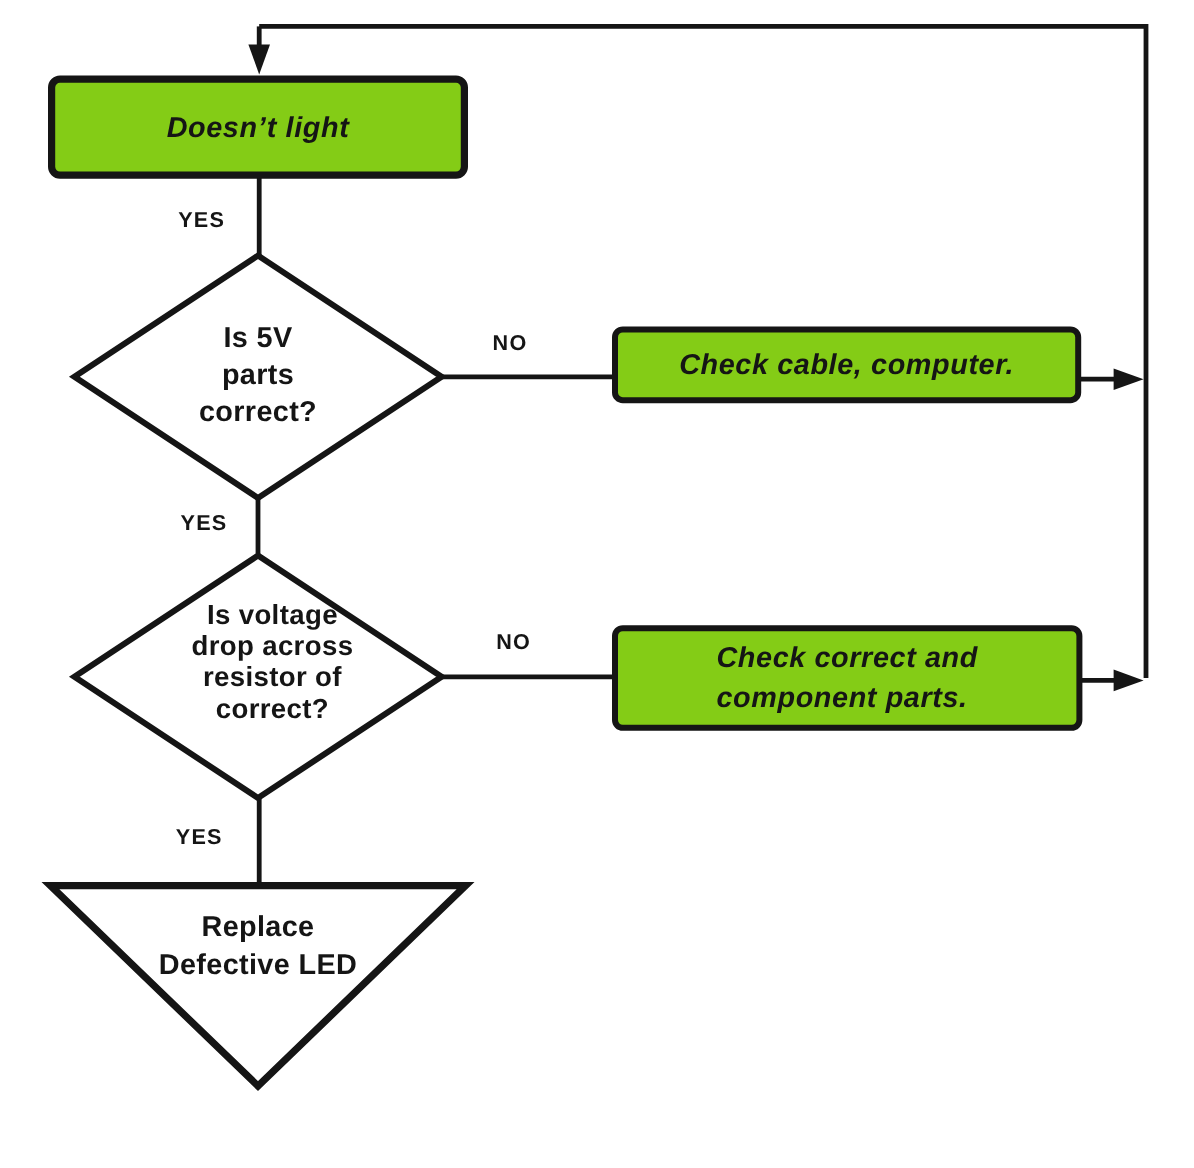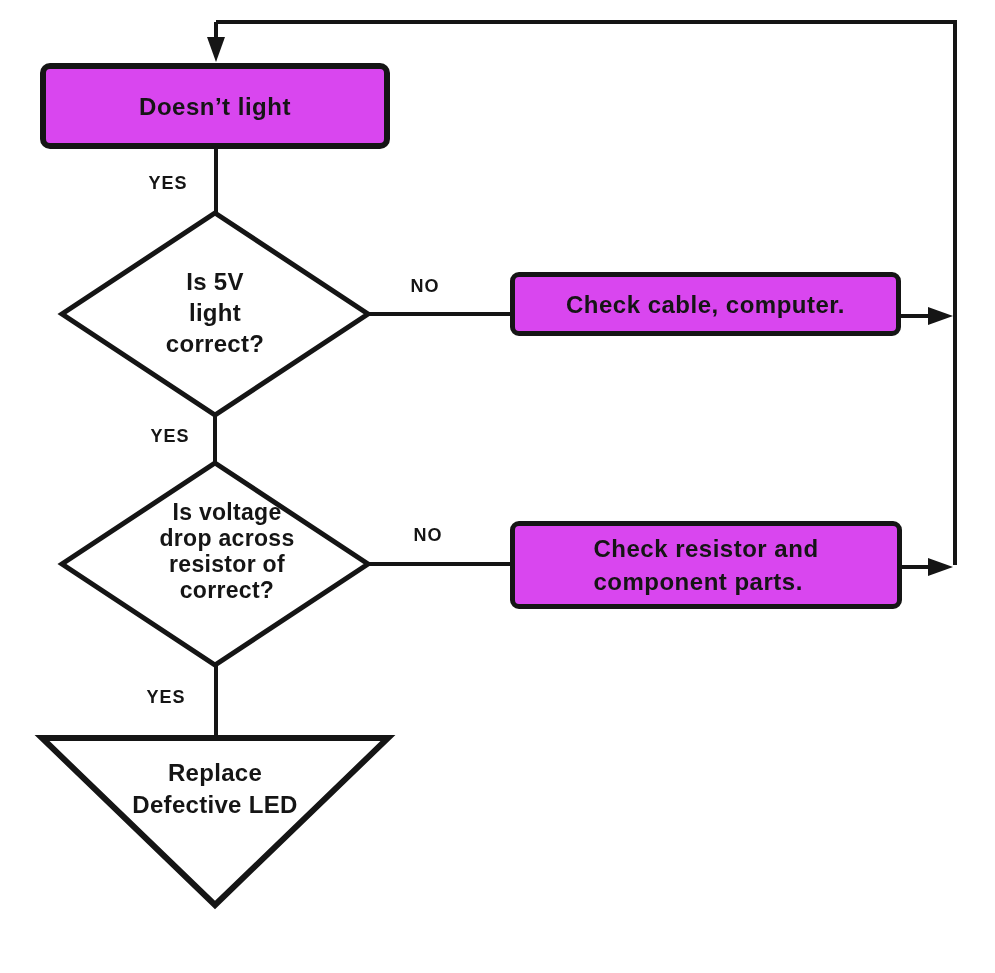--- a/index.html
+++ b/index.html
@@ -31,21 +31,22 @@
     justify-content: center;
     text-align: center;
     box-sizing: border-box;
     font-size: 24px;
     letter-spacing: 0.5px;
     line-height: 31px;
   }
   .rect-box {
     border: 5px solid #151515;
     border-radius: 9px;
-    background: #d946ef;
+    background: #84cc16;
+    font-style: italic;
   }
   .rect-box.thick {
     border-width: 6px;
     border-radius: 10px;
   }
   .multiline span { display: block; }
   .left-block { text-align: left; }
   .edge-label {
     position: absolute;
     z-index: 2;
@@ -100,21 +101,21 @@
   </svg>
 
   <div class="node rect-box thick" style="left:40px; top:63px; width:350px; height:86px;">
     <span>Doesn’t light</span>
   </div>
 
   <div class="edge-label" style="left:128px; top:170px;">YES</div>
 
   <div class="diamond-text multiline" style="left:115px; top:266px; width:200px; line-height:31px;">
     <span>Is 5V</span>
-    <span>light</span>
+    <span>parts</span>
     <span>correct?</span>
   </div>
 
   <div class="edge-label" style="left:385px; top:273px;">NO</div>
 
   <div class="node rect-box" style="left:510px; top:272px; width:391px; height:64px;">
     <span>Check cable, computer.</span>
   </div>
 
   <div class="edge-label" style="left:130px; top:423px;">YES</div>
@@ -123,21 +124,21 @@
     <span>Is voltage</span>
     <span>drop across</span>
     <span>resistor of</span>
     <span>correct?</span>
   </div>
 
   <div class="edge-label" style="left:388px; top:522px;">NO</div>
 
   <div class="node rect-box" style="left:510px; top:521px; width:392px; height:88px; line-height:33px;">
     <div class="multiline left-block">
-      <span>Check resistor and</span>
+      <span>Check correct and</span>
       <span>component parts.</span>
     </div>
   </div>
 
   <div class="edge-label" style="left:126px; top:684px;">YES</div>
 
   <div class="diamond-text multiline" style="left:115px; top:757px; width:200px; line-height:32px;">
     <span>Replace</span>
     <span>Defective LED</span>
   </div>

